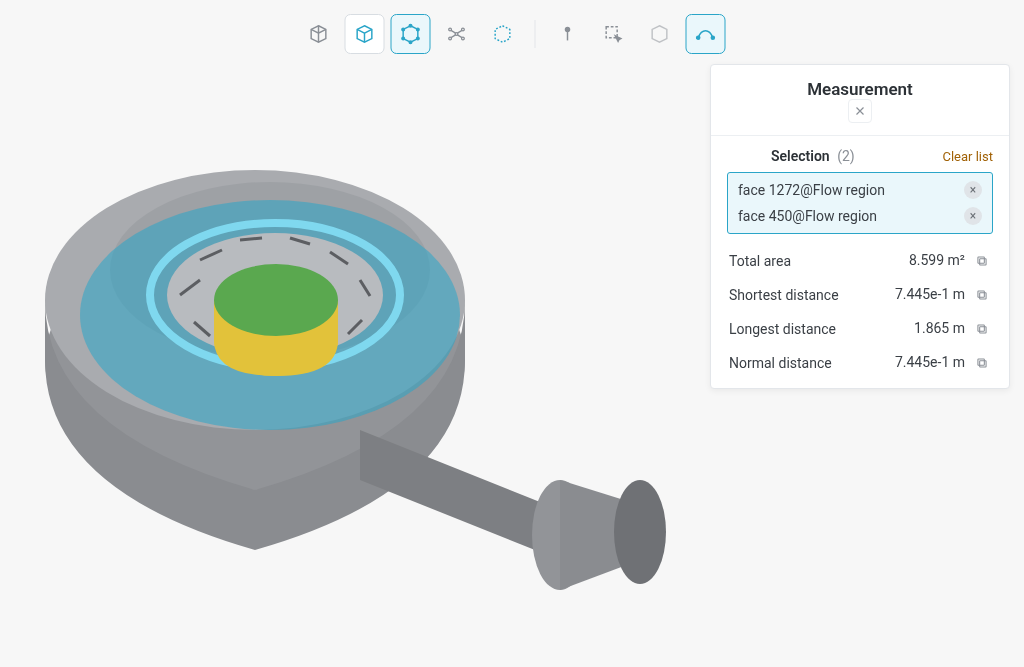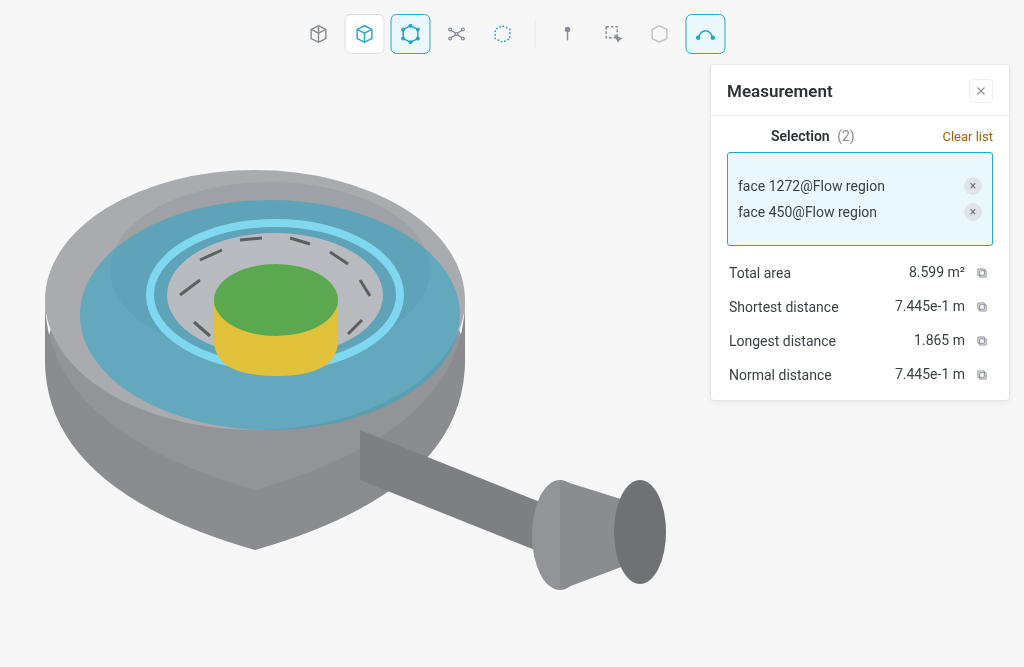--- a/index.html
+++ b/index.html
@@ -43,39 +43,40 @@
     background: #fff;
     border: 1px solid #e3e6ea;
     border-radius: 4px;
     box-shadow: 0 2px 6px rgba(0,0,0,0.06);
     font-size: 14px;
   }
   .panel-header {
     display: flex; justify-content: space-between; align-items: center;
     padding: 14px 16px 12px;
     border-bottom: 1px solid #eceff2;
+    flex-direction: column;
   }
   .panel-title { font-size: 17px; font-weight: 600; color: #2c3136; }
   .panel-close {
     width: 24px; height: 24px; border-radius: 4px;
     display: flex; align-items: center; justify-content: center;
     color: #8a8f96; cursor: pointer; border: 1px solid #eceff2;
   }
 
   .panel-body { padding: 12px 16px 8px; }
   .sel-row { display: flex; justify-content: space-between; align-items: baseline; margin-bottom: 8px; }
   .sel-label { font-weight: 600; color: #2c3136; margin-left: 44px; }
   .sel-count { color: #8a8f96; margin-left: 4px; font-weight: 400; }
   .clear-link { color: #a16207; font-size: 13px; cursor: pointer; }
 
   .sel-box {
     border: 1px solid #2aa5c8;
     background: #eaf7fb;
     border-radius: 3px;
-    padding: 20px 6px;
+    padding: 4px 6px;
     margin-bottom: 10px;
   }
   .sel-item {
     display: flex; justify-content: space-between; align-items: center;
     padding: 4px 4px;
     color: #3a3f45;
   }
   .sel-item .rm {
     width: 18px; height: 18px; border-radius: 50%;
     background: #e0e4e8; color: #6a6f75;

